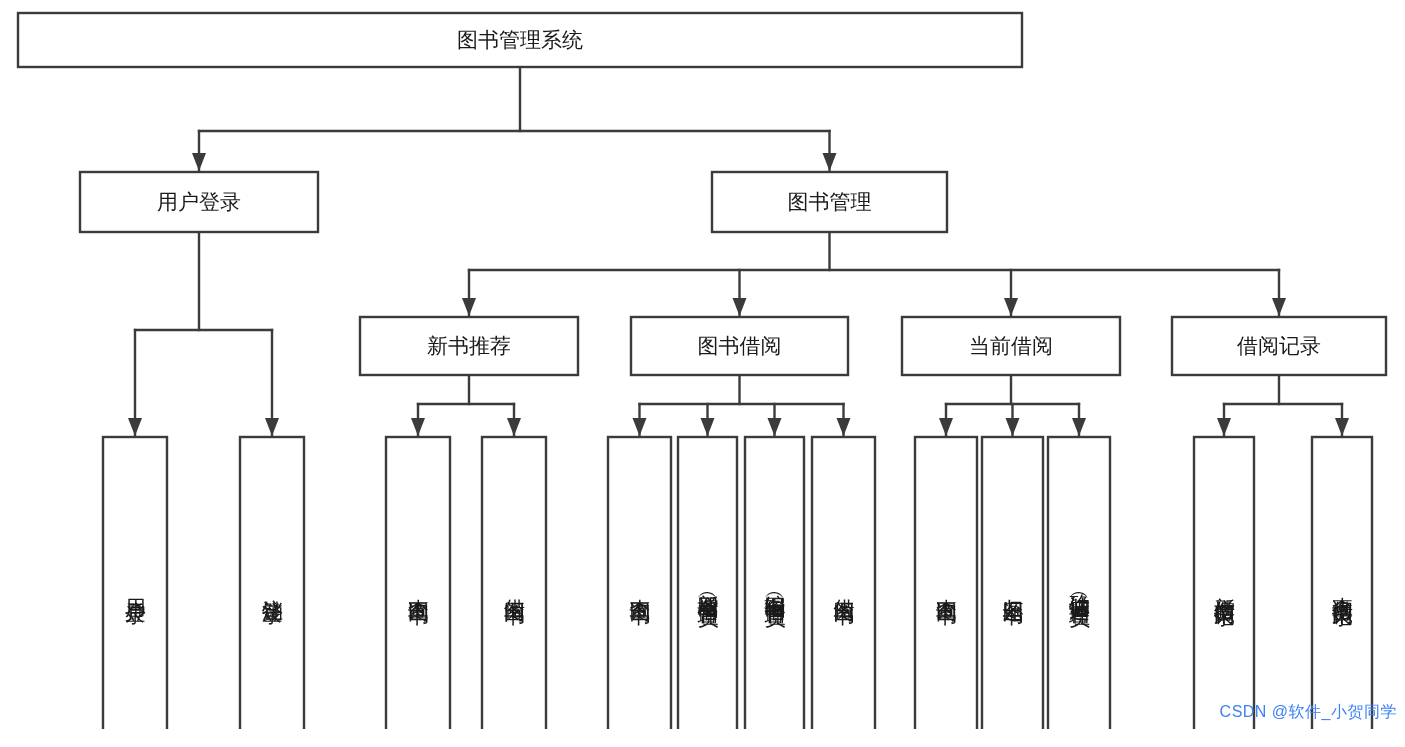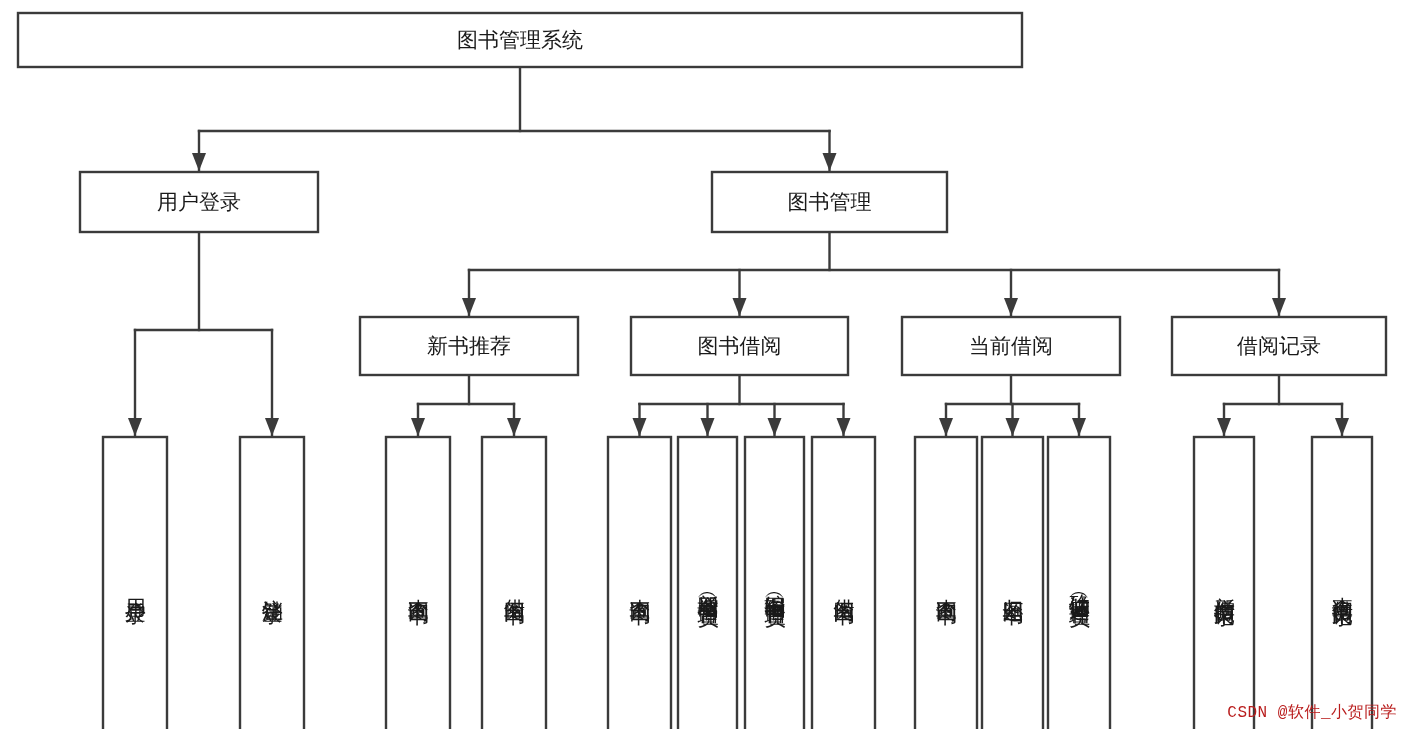--- a/index.html
+++ b/index.html
@@ -56,23 +56,23 @@
     font-family: "DejaVu Sans", "Liberation Sans", sans-serif;
     font-size: 21px;
     line-height: 1;
     white-space: nowrap;
     pointer-events: none;
   }
   .watermark {
     position: absolute;
     right: 8px;
     bottom: 6px;
-    color: #b91c1c;
+    color: #3b82f6;
     font-size: 16px;
-    font-family: Liberation Mono, monospace;
+    font-family: Liberation Sans, sans-serif;
     letter-spacing: 0.5px;
     white-space: nowrap;
   }
 </style>
 </head>
 <body>
 
 <div id="stage">
 
   <svg id="diagram-svg" viewBox="0 0 1405 747" xmlns="http://www.w3.org/2000/svg">

